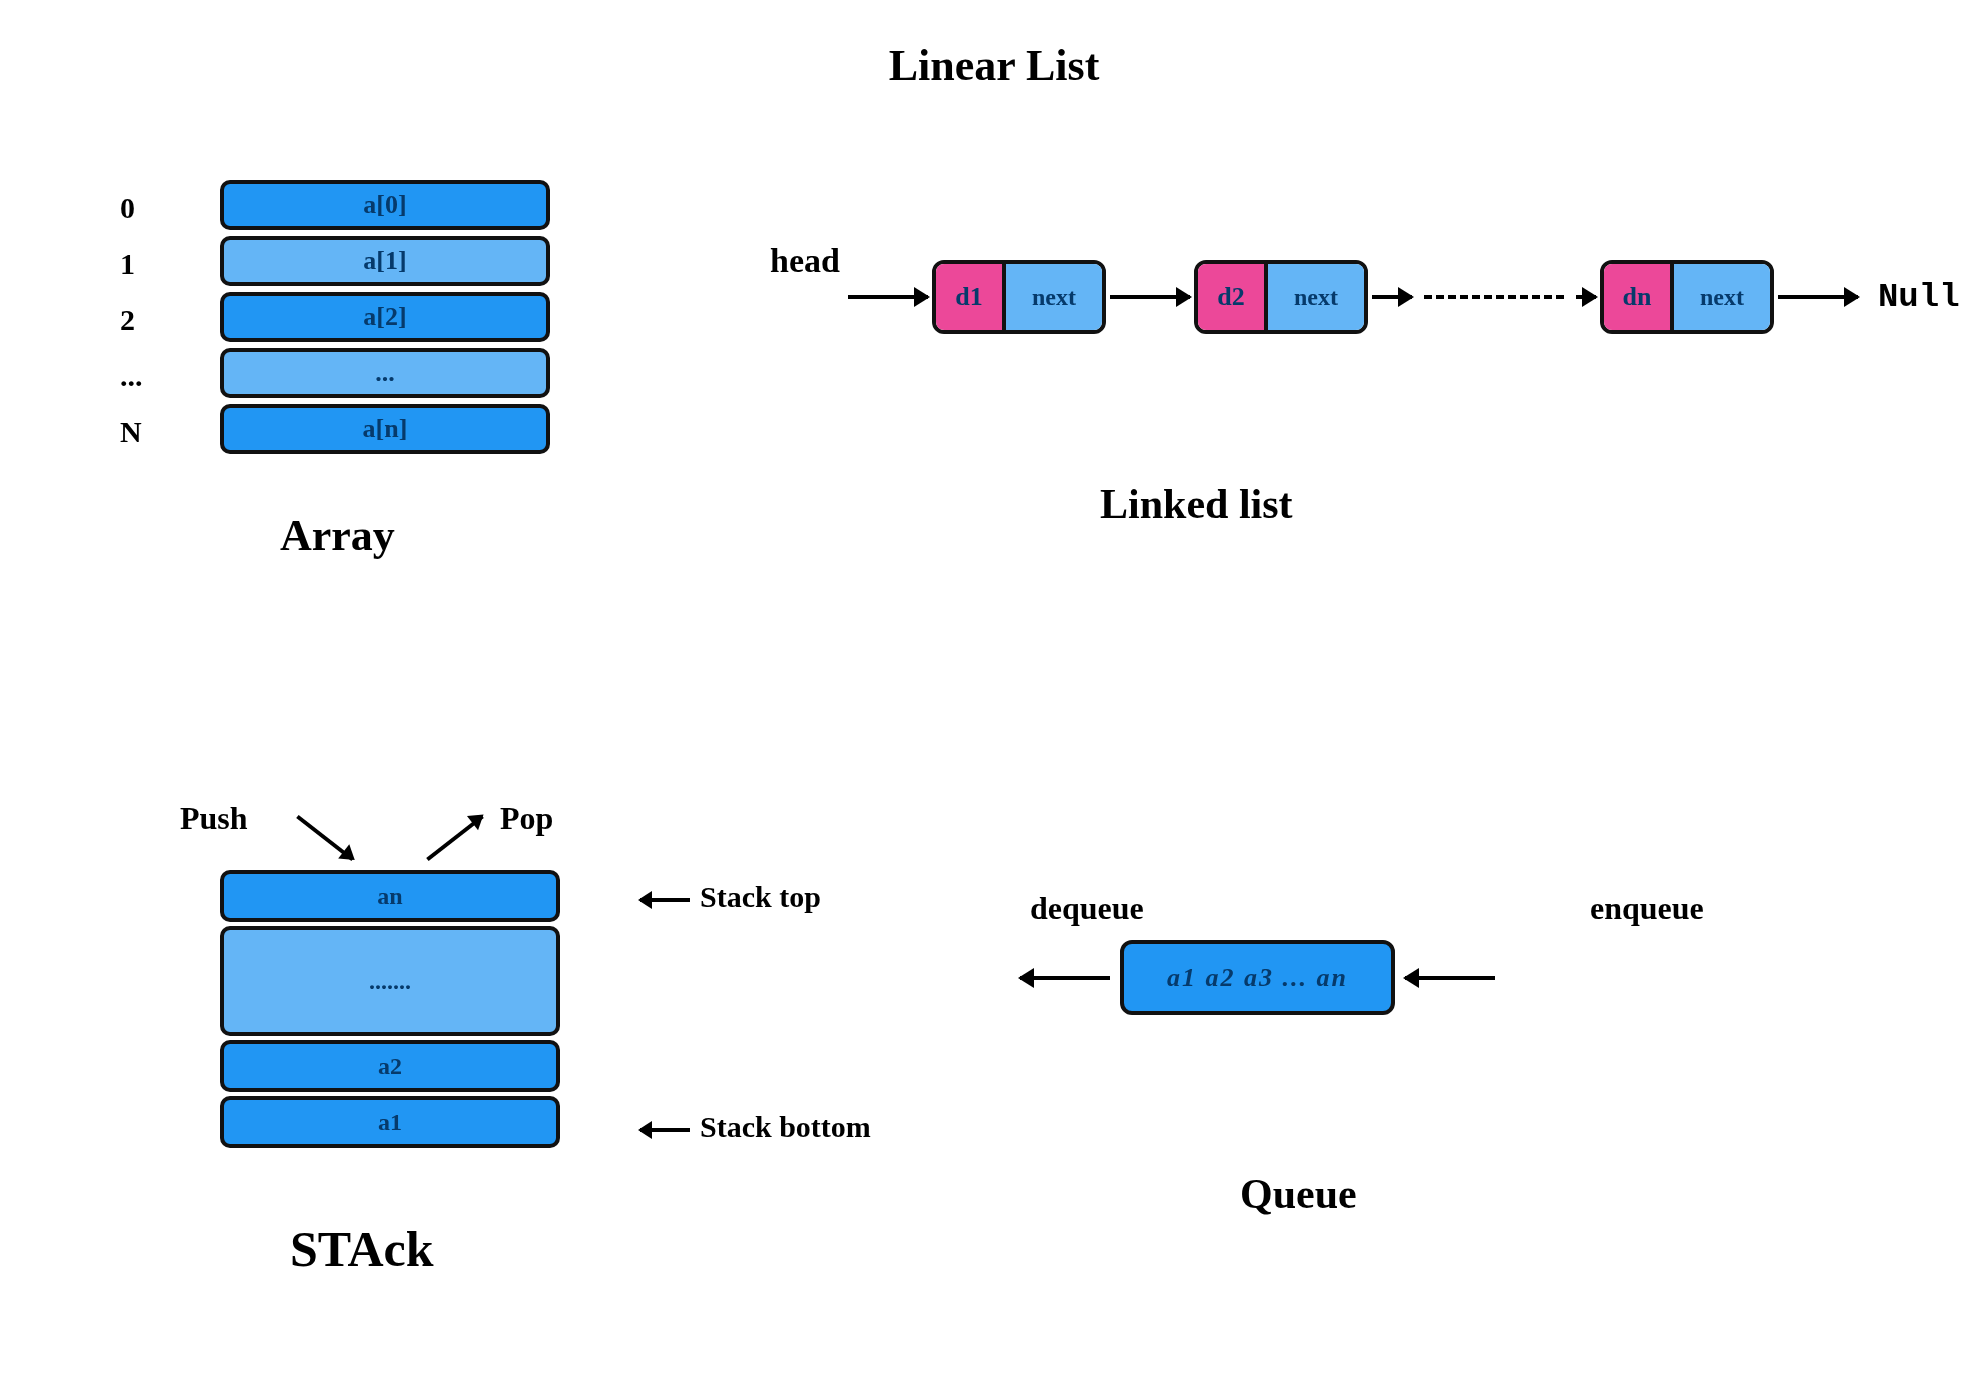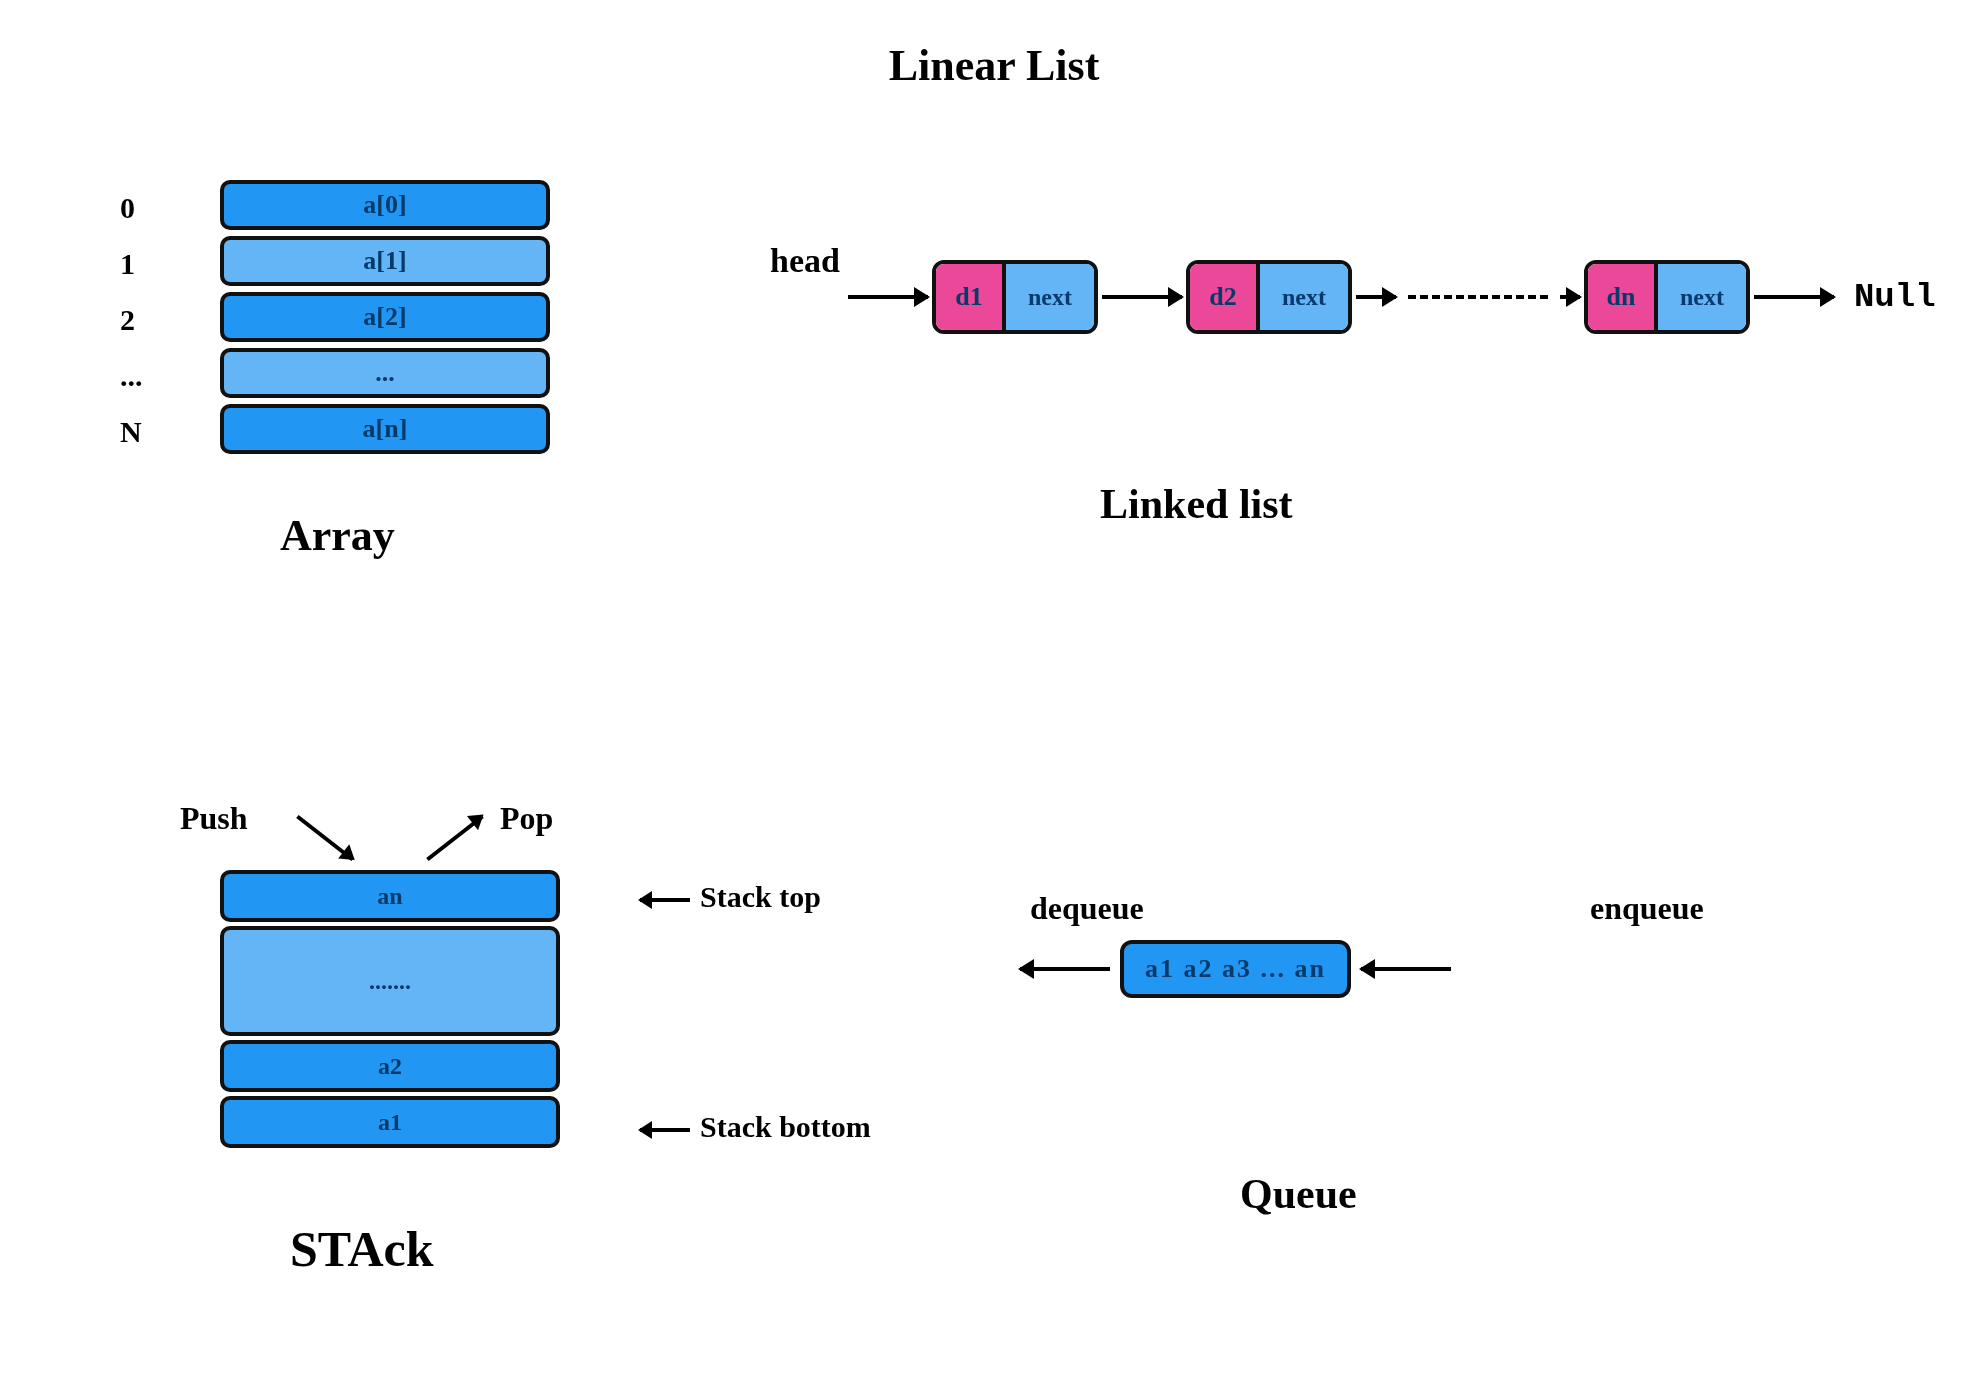--- a/index.html
+++ b/index.html
@@ -106,21 +106,21 @@
   }
   .ll-node .d {
     width: 70px;
     background: #ec4899;
     display: flex; align-items: center; justify-content: center;
     font-size: 26px; font-weight: bold;
     color: #063a6b;
     border-right: 4px solid #111;
   }
   .ll-node .n {
-    width: 88px;
+    width: 96px;
     background: #64b5f6;
     display: flex; align-items: center; justify-content: center;
     font-size: 24px; font-weight: bold;
     color: #063a6b;
   }
   .ll-null {
     font-size: 34px;
     font-weight: bold;
     margin-left: 16px;
     font-family: Liberation Mono, monospace;
@@ -208,29 +208,30 @@
 
   
   .queue-wrap {
     position: absolute;
     top: 940px;
     left: 1020px;
     display: flex;
     align-items: center;
   }
   .queue-box {
-    height: 58px;
+    height: 75px;
     border: 4px solid #111;
     border-radius: 12px;
     background: #2196f3;
     display: flex; align-items: center; justify-content: center;
     font-size: 26px; font-weight: bold;
     color: #063a6b;
-    padding: 0 21px;
+    padding: 0 43px;
     letter-spacing: 2px;
+    font-style: italic;
   }
   .q-arrow-l {
     width: 90px; height: 4px; background: #000; position: relative; margin-right: 10px;
   }
   .q-arrow-l::before {
     content: ""; position: absolute; left: -2px; top: -8px;
     border-right: 16px solid #000;
     border-top: 10px solid transparent;
     border-bottom: 10px solid transparent;
   }

